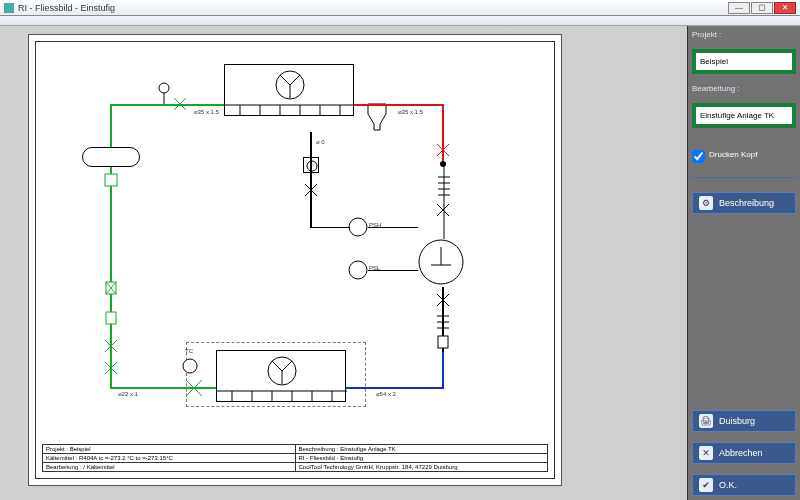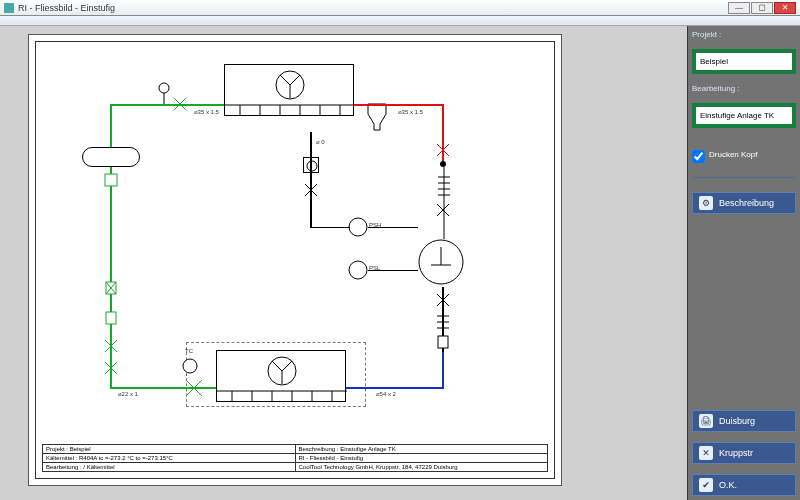--- a/index.html
+++ b/index.html
@@ -232,20 +232,20 @@
       <span class="sico">⚙</span>
       <span>Beschreibung</span>
     </div>
     <div class="grow"></div>
     <div class="sbtn">
       <span class="sico">🖨</span>
       <span>Duisburg</span>
     </div>
     <div class="sbtn">
       <span class="sico">✕</span>
-      <span>Kruppstr</span>
+      <span>Abbrechen</span>
     </div>
     <div class="sbtn">
       <span class="sico">✔</span>
       <span>O.K.</span>
     </div>
   </div>
 </div>
 
 </body></html>

